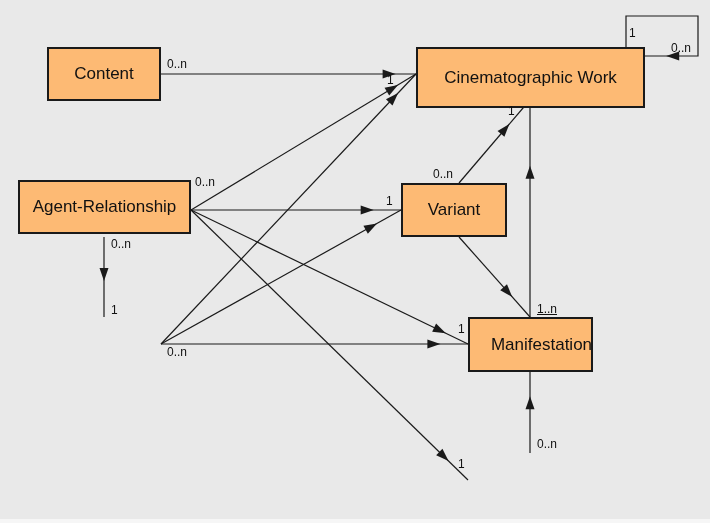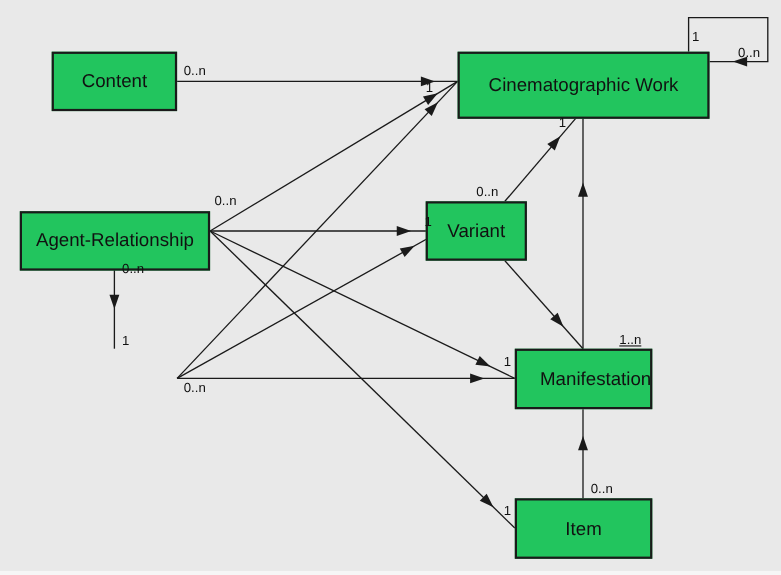--- a/index.html
+++ b/index.html
@@ -5,21 +5,21 @@
     html, body { margin: 0; padding: 0; }
     body {
       width: 710px; height: 523px; overflow: hidden;
       background: #e9e9e9;
       font-family: "Liberation Sans", sans-serif;
     }
     #stage { position: relative; width: 710px; height: 523px; }
     svg#edges { position: absolute; left: 0; top: 0; }
     .entity {
       position: absolute; box-sizing: border-box;
-      border: 2px solid #1a1a1a; background: #22c55e;
+      border: 2px solid #1a1a1a; background: #fdba74;
       display: flex; align-items: center; justify-content: center;
       font-size: 17px; color: #111; white-space: nowrap;
     }
     .card {
       position: absolute; font-size: 12px; color: #111;
       font-family: "Liberation Sans", sans-serif; white-space: nowrap;
     }
     #frame-bottom { position:absolute; left:0; top:519px; width:710px; height:4px; background:#f6f6f6; }
   </style>
 </head>
@@ -63,41 +63,38 @@
         <path d="M0,0 L-13,-4.5 L-13,4.5 z" fill="#1a1a1a" transform="translate(104,281) rotate(90)"></path>
       </g>
   </svg>
 
   <div class="entity" style="left:47px;top:47px;width:114px;height:54px;">
     <span>Content</span>
   </div>
   <div class="entity" style="left:416px;top:47px;width:229px;height:61px;">
     <span>Cinematographic Work</span>
   </div>
-  <div class="entity" style="left:18px;top:192px;width:173px;height:54px;">
+  <div class="entity" style="left:18px;top:180px;width:173px;height:54px;">
     <span>Agent-Relationship</span>
   </div>
-  <div class="entity" style="left:387px;top:183px;width:92px;height:54px;">
+  <div class="entity" style="left:401px;top:183px;width:106px;height:54px;">
     <span>Variant</span>
   </div>
   <div class="entity" style="left:468px;top:317px;width:125px;height:55px;padding-left:22px;">
     <span>Manifestation</span>
-  </div>
-  <div class="entity" style="left:468px;top:453px;width:125px;height:55px;">
-    <span>Item</span>
   </div>
 
   <span class="card" style="left:167px;top:57px;">0..n</span>
   <span class="card" style="left:387px;top:73px;">1</span>
   <span class="card" style="left:195px;top:175px;">0..n</span>
   <span class="card" style="left:629px;top:26px;">1</span>
   <span class="card" style="left:671px;top:41px;">0..n</span>
   <span class="card" style="left:433px;top:167px;">0..n</span>
   <span class="card" style="left:508px;top:104px;">1</span>
-  <span class="card" style="left:563px;top:302px;text-decoration:underline;">1..n</span>
+  <span class="card" style="left:537px;top:302px;text-decoration:underline;">1..n</span>
   <span class="card" style="left:386px;top:194px;">1</span>
   <span class="card" style="left:458px;top:322px;">1</span>
   <span class="card" style="left:167px;top:345px;">0..n</span>
   <span class="card" style="left:458px;top:457px;">1</span>
   <span class="card" style="left:537px;top:437px;">0..n</span>
   <span class="card" style="left:111px;top:237px;">0..n</span>
   <span class="card" style="left:111px;top:303px;">1</span>
 
   <div id="frame-bottom"></div>
 </div>

